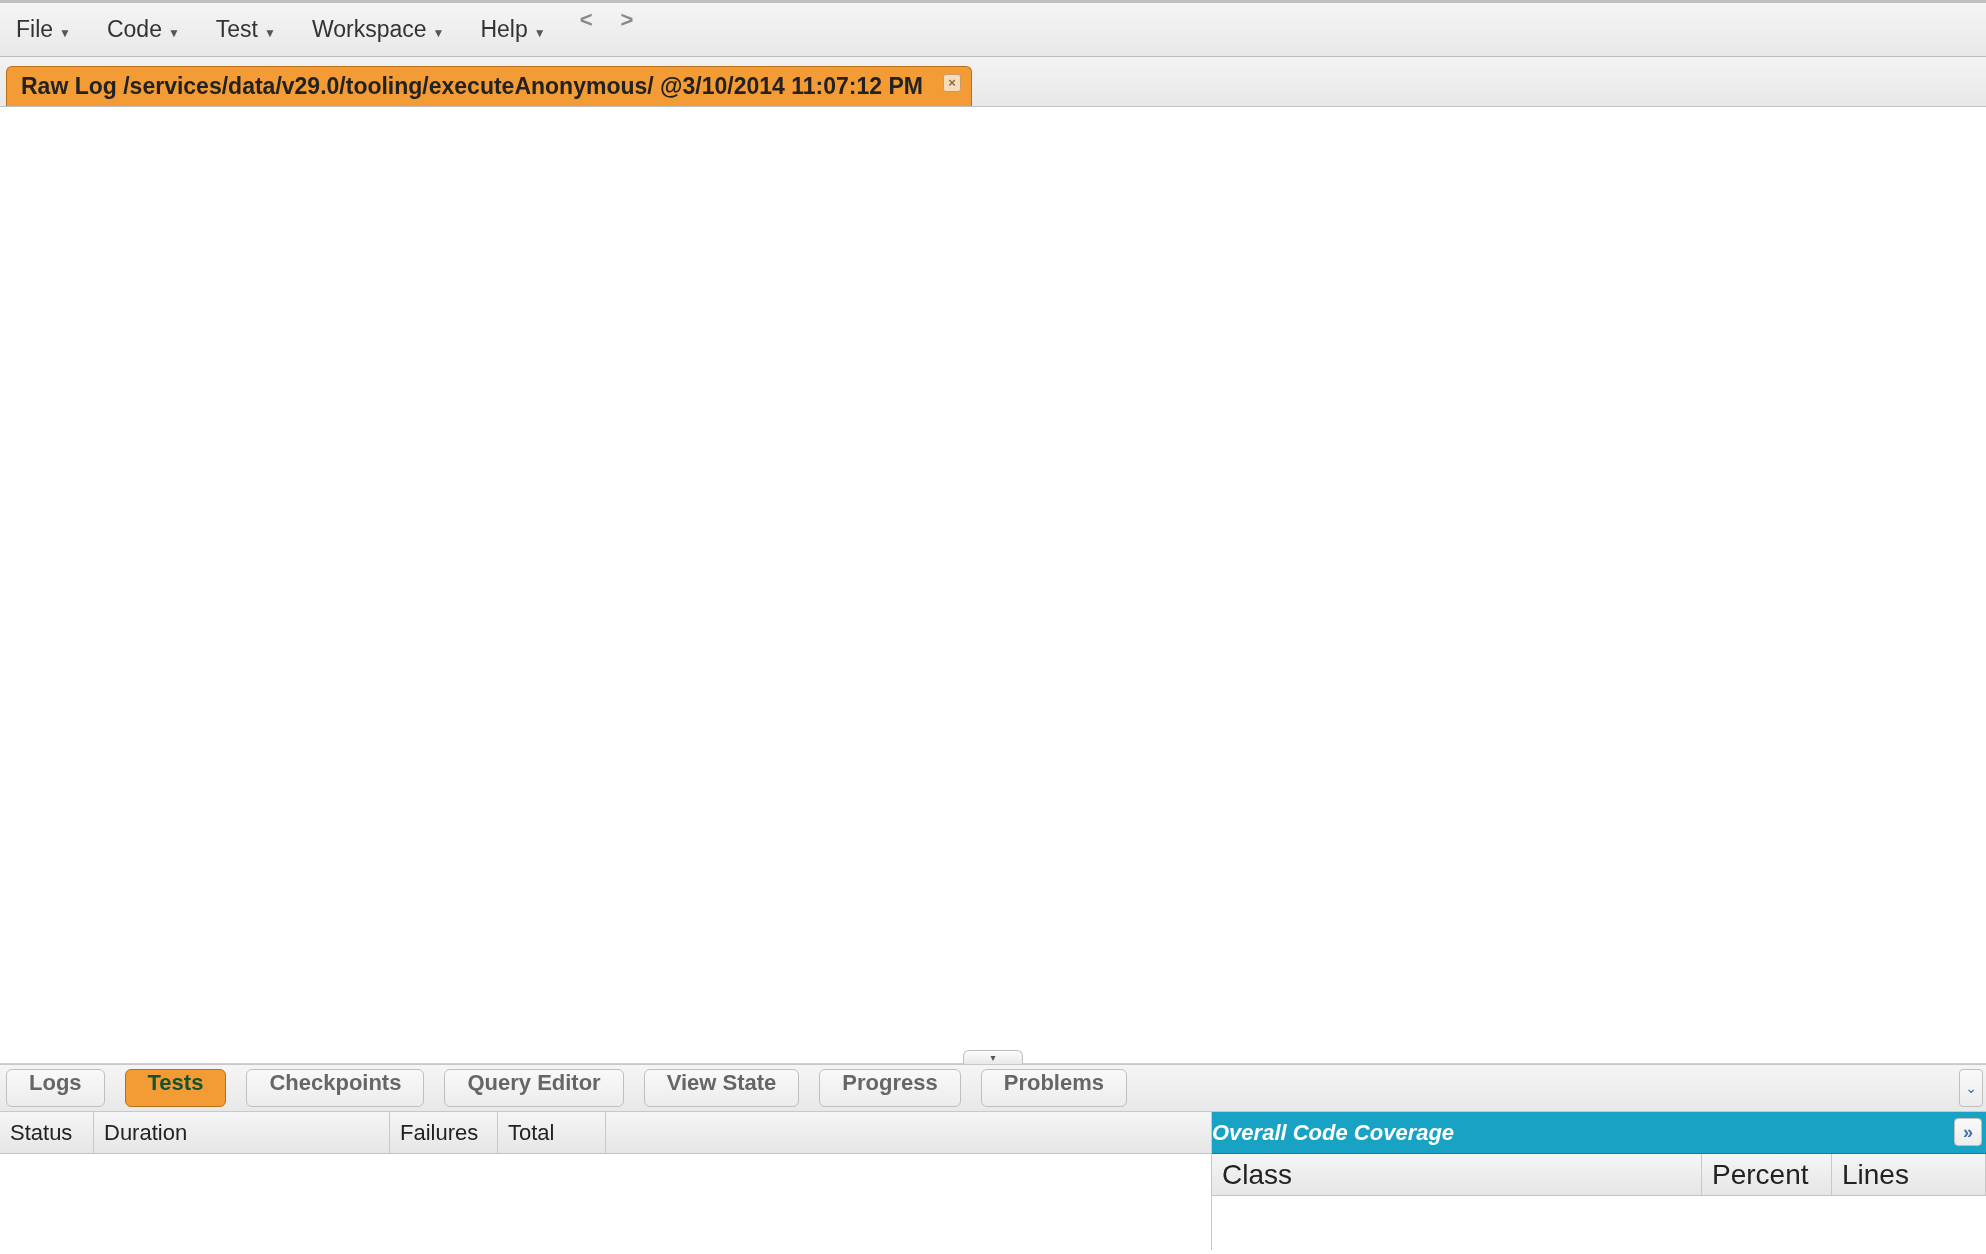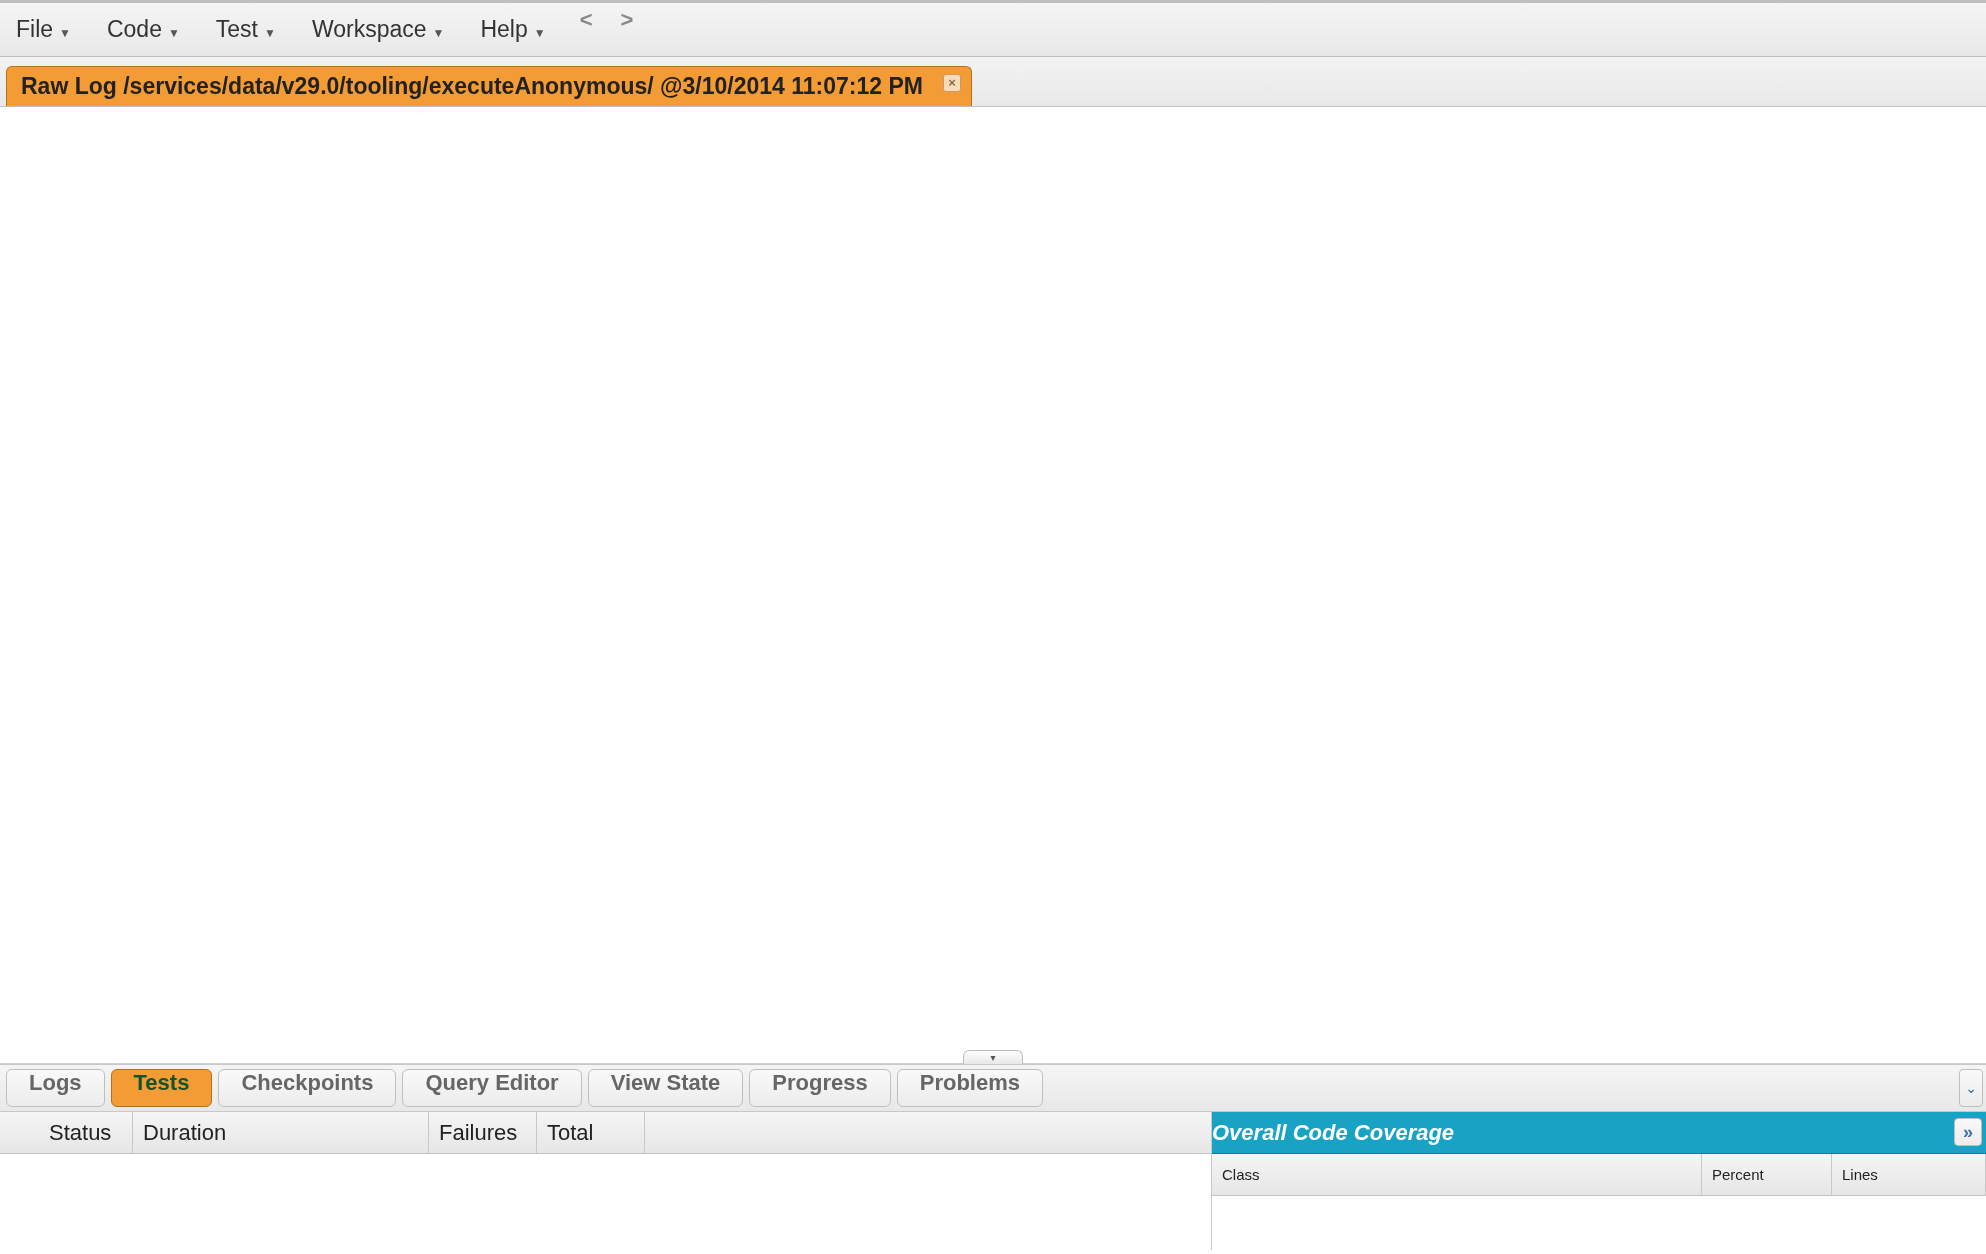--- a/index.html
+++ b/index.html
@@ -108,21 +108,21 @@
       font-size: 10px;
       color: #555;
     }
 
     
     .bottom-tabbar {
       height: 48px;
       display: flex;
       align-items: flex-start;
       padding: 4px 6px;
-      gap: 6px;
+      gap: 20px;
       background: linear-gradient(#f5f5f5,#e8e8e8);
       border-top: 1px solid #c8c8c8;
       border-bottom: 1px solid #c8c8c8;
       position: relative;
     }
     .btn-tab {
       height: 38px;
       padding: 0 22px;
       background: linear-gradient(#f9f9f9,#ececec);
       border: 1px solid #bfbfbf;
@@ -168,21 +168,21 @@
       color: #222;
       align-items: center;
     }
     .grid-header .col {
       border-right: 1px solid #c8c8c8;
       padding-left: 10px;
       height: 100%;
       display: flex;
       align-items: center;
     }
-    .col-status  { width: 94px; margin-left: 39px; }
+    .col-status  { width: 94px; }
     .col-run     { width: 604px; }
     .col-dur     { width: 296px; }
     .col-fail    { width: 108px; }
     .col-total   { width: 108px; border-right: none; }
     .grid-body { flex: 1 1 auto; background: #fff; }
 
     .coverage-panel {
       flex: 1 1 auto;
       display: flex; flex-direction: column;
     }
@@ -209,21 +209,21 @@
       font-size: 18px;
       color: #3a70b0;
       font-style: normal;
       font-weight: bold;
     }
     .coverage-header {
       display: flex;
       height: 42px;
       background: linear-gradient(#f5f5f5,#e6e6e6);
       border-bottom: 1px solid #c3c3c3;
-      font-size: 15px;
+      font-size: 28px;
       color: #222;
       align-items: center;
     }
     .coverage-header .col {
       border-right: 1px solid #c8c8c8;
       padding-left: 10px;
       height: 100%;
       display: flex;
       align-items: center;
     }

